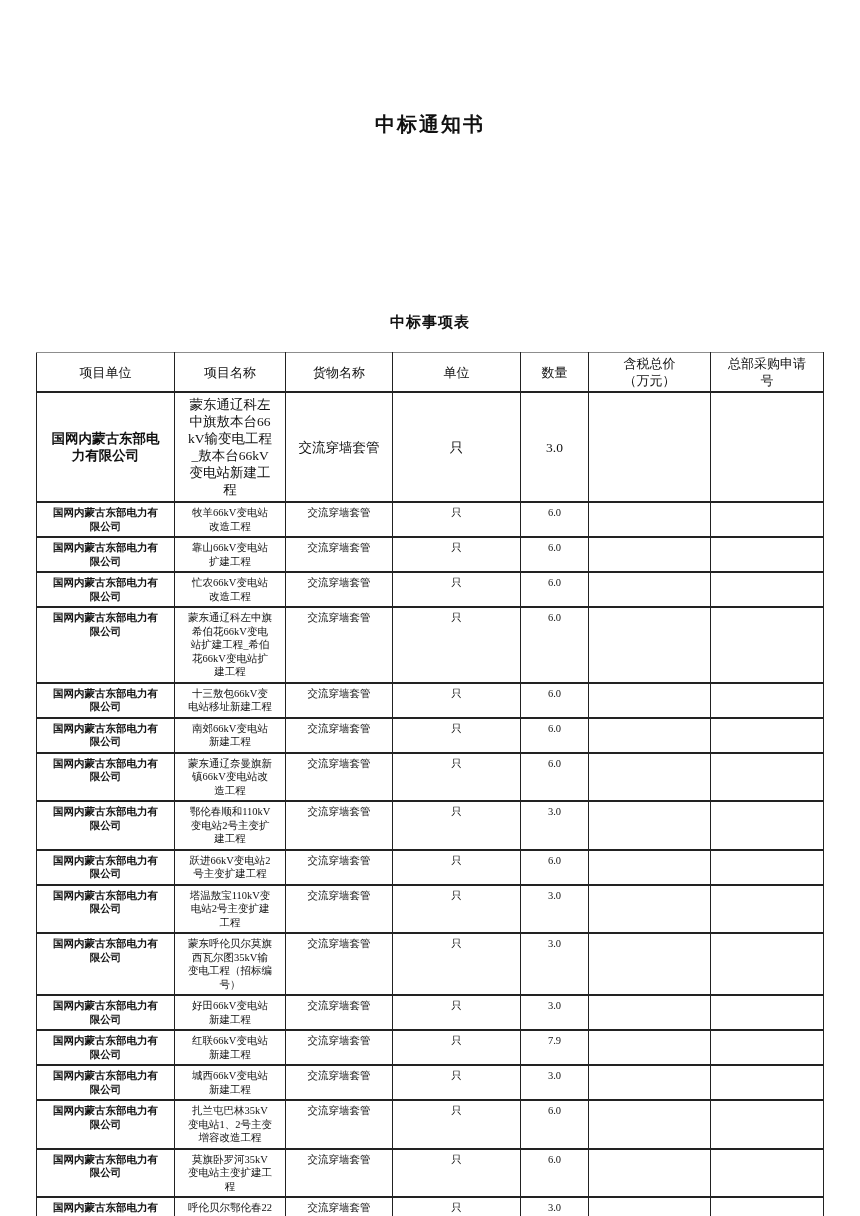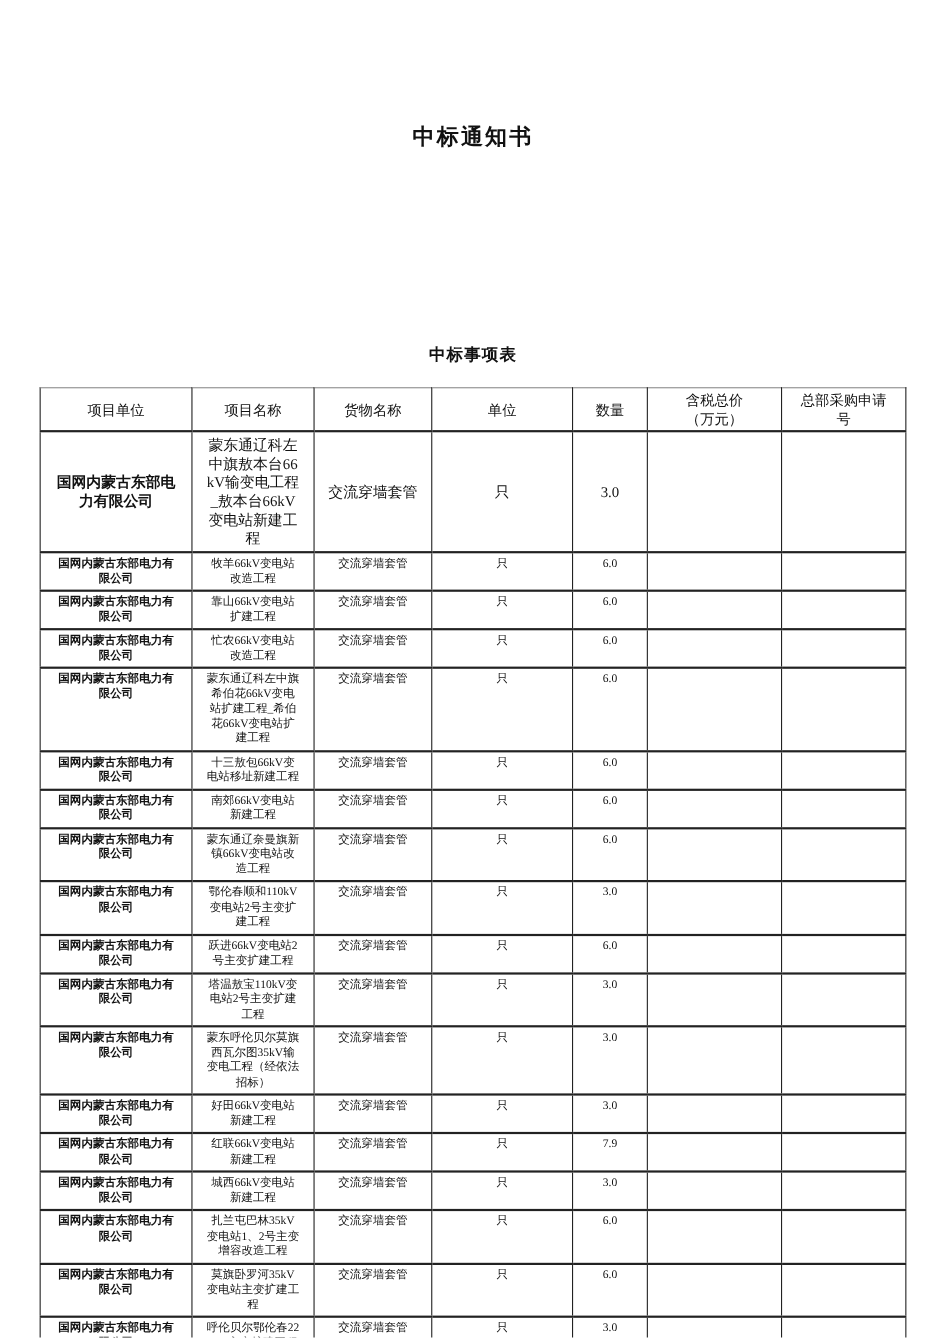--- a/index.html
+++ b/index.html
@@ -202,21 +202,21 @@
           <td class="c1">国网内蒙古东部电力有限公司</td>
           <td class="c2">塔温敖宝110kV变电站2号主变扩建工程</td>
           <td class="c3">交流穿墙套管</td>
           <td class="c4">只</td>
           <td class="c5">3.0</td>
           <td class="c6"></td>
           <td class="c7"></td>
         </tr>
         <tr style="height: 45px;">
           <td class="c1">国网内蒙古东部电力有限公司</td>
-          <td class="c2">蒙东呼伦贝尔莫旗西瓦尔图35kV输变电工程（经依法招标）</td>
+          <td class="c2">蒙东呼伦贝尔莫旗西瓦尔图35kV输变电工程（招标编号）</td>
           <td class="c3">交流穿墙套管</td>
           <td class="c4">只</td>
           <td class="c5">3.0</td>
           <td class="c6"></td>
           <td class="c7"></td>
         </tr>
         <tr style="height: 28px;">
           <td class="c1">国网内蒙古东部电力有限公司</td>
           <td class="c2">好田66kV变电站新建工程</td>
           <td class="c3">交流穿墙套管</td>

